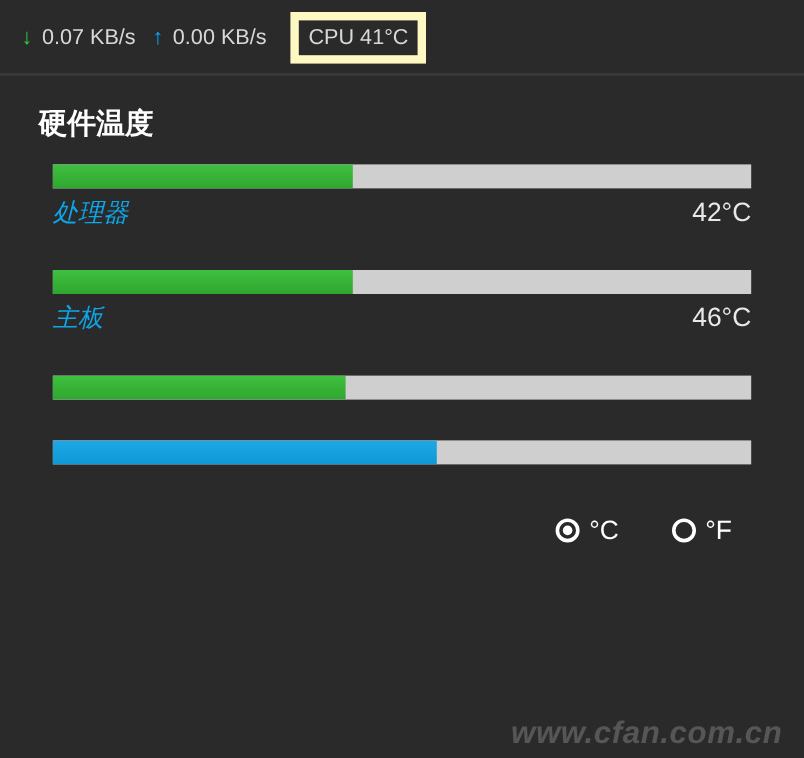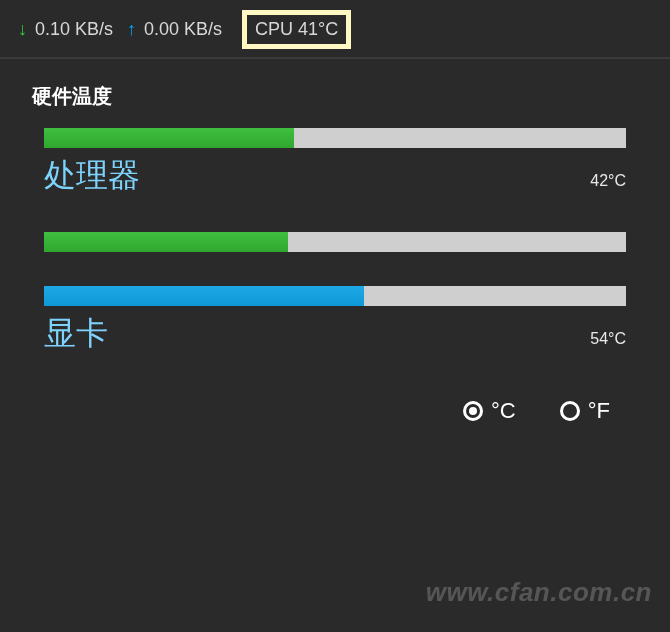--- a/index.html
+++ b/index.html
@@ -44,26 +44,26 @@
       border: 1px solid #888;
       position: relative;
       overflow: hidden;
     }
     .cpu-graph svg {
       position: absolute;
       bottom: 0;
       left: 0;
     }
     .cpu-temp-box {
-      border: 5px solid #fef9c3;
+      border: 7px solid #fef9c3;
       padding: 4px 8px;
       margin-left: 6px;
     }
     .section-title {
-      font-size: 20px;
+      font-size: 24px;
       font-weight: bold;
       color: #ffffff;
       padding: 24px 32px 18px 32px;
     }
     .temp-list {
       padding: 0 44px 0 44px;
     }
     .temp-item {
       margin-bottom: 34px;
     }
@@ -86,25 +86,26 @@
     .fill-blue {
       background: linear-gradient(to bottom, #1ea9e6, #0e98d6);
     }
     .temp-label-row {
       display: flex;
       justify-content: space-between;
       align-items: baseline;
       margin-top: 6px;
     }
     .temp-name {
-      font-size: 32px;
-      color: #7dd3fc;
+      font-size: 21px;
+      color: #0ea5e9;
+      font-style: italic;
     }
     .temp-value {
-      font-size: 16px;
+      font-size: 22px;
       color: #e8e8e8;
     }
     .unit-row {
       display: flex;
       justify-content: flex-end;
       align-items: center;
       gap: 44px;
       padding: 8px 60px 0 0;
       font-size: 22px;
       color: #ffffff;
@@ -126,36 +127,36 @@
     }
     .radio-inner {
       width: 8px;
       height: 8px;
       border-radius: 50%;
       background: #ffffff;
     }
     .watermark {
       position: absolute;
       right: 18px;
-      bottom: 24px;
+      bottom: 6px;
       font-size: 26px;
       font-style: italic;
       font-weight: bold;
       color: rgba(220, 220, 220, 0.25);
       letter-spacing: 0.5px;
       pointer-events: none;
     }
   </style>
 </head>
 <body>
 
 <div class="topbar">
   <div class="tb-item">
     <span class="arrow-down">↓</span>
-    <span>0.10 KB/s</span>
+    <span>0.07 KB/s</span>
   </div>
   <div class="tb-item">
     <span class="arrow-up">↑</span>
     <span>0.00 KB/s</span>
   </div>
   <div class="cpu-temp-box">
     <span>CPU 41°C</span>
   </div>
 </div>
 
@@ -166,34 +167,39 @@
   <div class="temp-item">
     <div class="temp-bar-bg">
       <div class="temp-bar-fill fill-green" style="width:43%"></div>
     </div>
     <div class="temp-label-row">
       <span class="temp-name">处理器</span>
       <span class="temp-value">42°C</span>
     </div>
   </div>
 
+  <div class="temp-item">
+    <div class="temp-bar-bg">
+      <div class="temp-bar-fill fill-green" style="width:43%"></div>
+    </div>
+    <div class="temp-label-row">
+      <span class="temp-name">主板</span>
+      <span class="temp-value">46°C</span>
+    </div>
+  </div>
 
   <div class="temp-item">
     <div class="temp-bar-bg">
       <div class="temp-bar-fill fill-green" style="width:42%"></div>
     </div>
   </div>
 
   <div class="temp-item">
     <div class="temp-bar-bg">
       <div class="temp-bar-fill fill-blue" style="width:55%"></div>
-    </div>
-    <div class="temp-label-row">
-      <span class="temp-name">显卡</span>
-      <span class="temp-value">54°C</span>
     </div>
   </div>
 
 </div>
 
 <div class="unit-row">
   <div class="radio-wrap">
     <span class="radio-outer">
       <span class="radio-inner"></span>
     </span>

